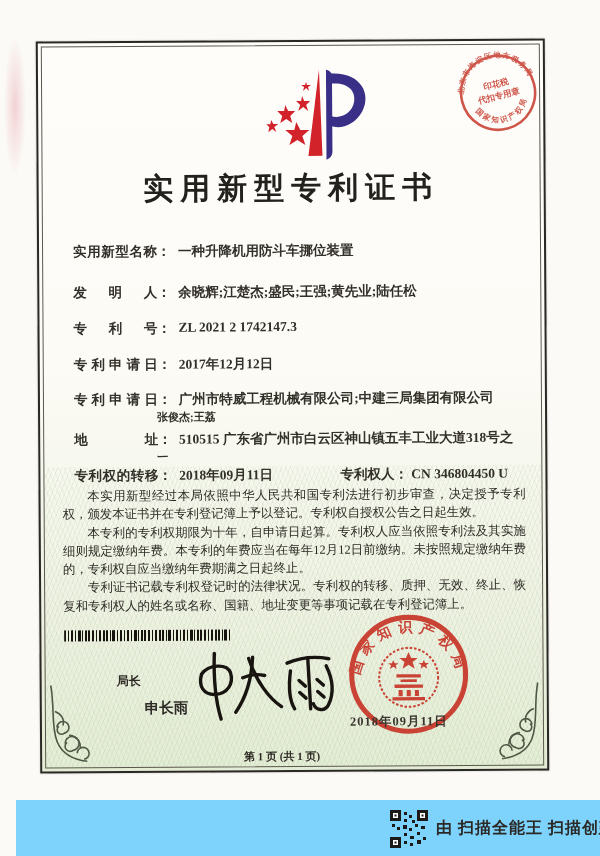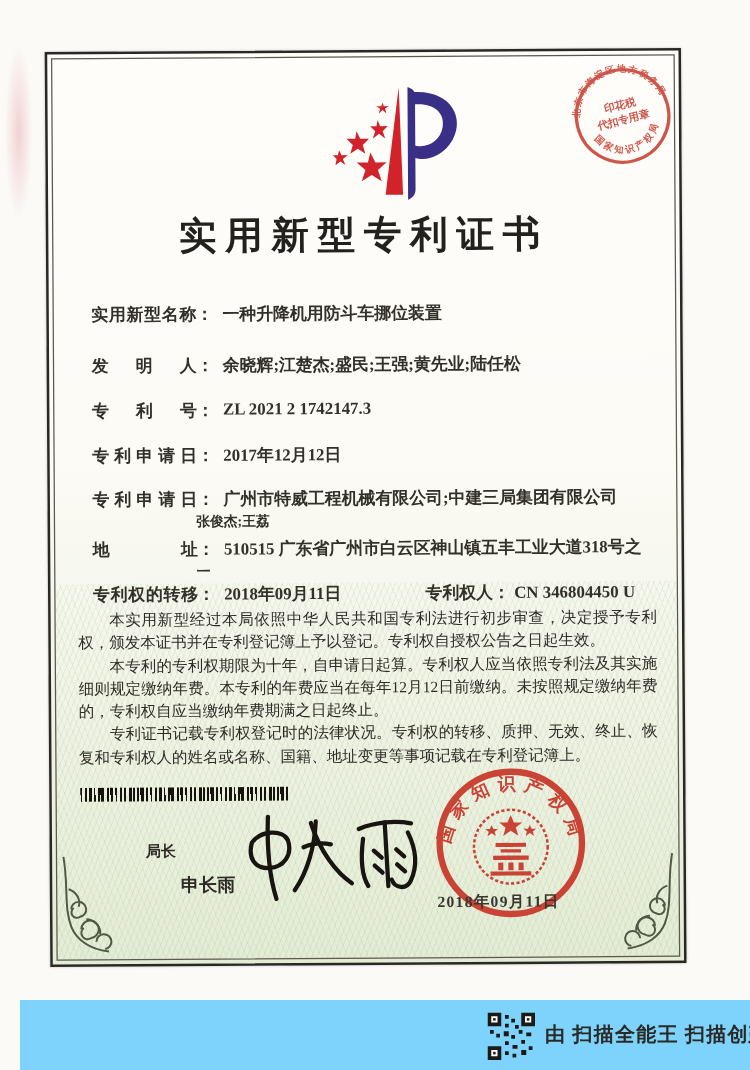--- a/index.html
+++ b/index.html
@@ -177,20 +177,21 @@
       <rect x="48" y="60" width="24" height="3.2"></rect>
       <rect x="52" y="65" width="16" height="2.6"></rect>
       <rect x="46" y="70" width="28" height="3.4"></rect>
       <rect x="50" y="75.5" width="4" height="6"></rect>
       <rect x="58" y="75.5" width="4" height="6"></rect>
       <rect x="66" y="75.5" width="4" height="6"></rect>
       <rect x="44" y="82.5" width="32" height="3.2"></rect>
     </g>
   </svg>
 
+  <div class="page-footer">第 1 页 (共 1 页)</div>
 
   <svg class="flourish bl" viewBox="0 0 62 84">
     <g stroke="#36402e" stroke-width="1.6" fill="none">
       <path d="M4,4 C8,26 4,44 10,60 C14,70 24,78 40,80"></path>
       <path d="M10,46 a6,6 0 1 1 7,6 a4,4 0 1 1 -5,-7"></path>
       <path d="M18,62 a7,7 0 1 1 8,7 a4.5,4.5 0 1 1 -6,-8"></path>
       <path d="M30,72 a6,6 0 1 1 7,6"></path>
       <path d="M8,30 C14,32 18,38 16,44"></path>
       <path d="M22,54 C28,54 34,60 33,66"></path>
     </g>

